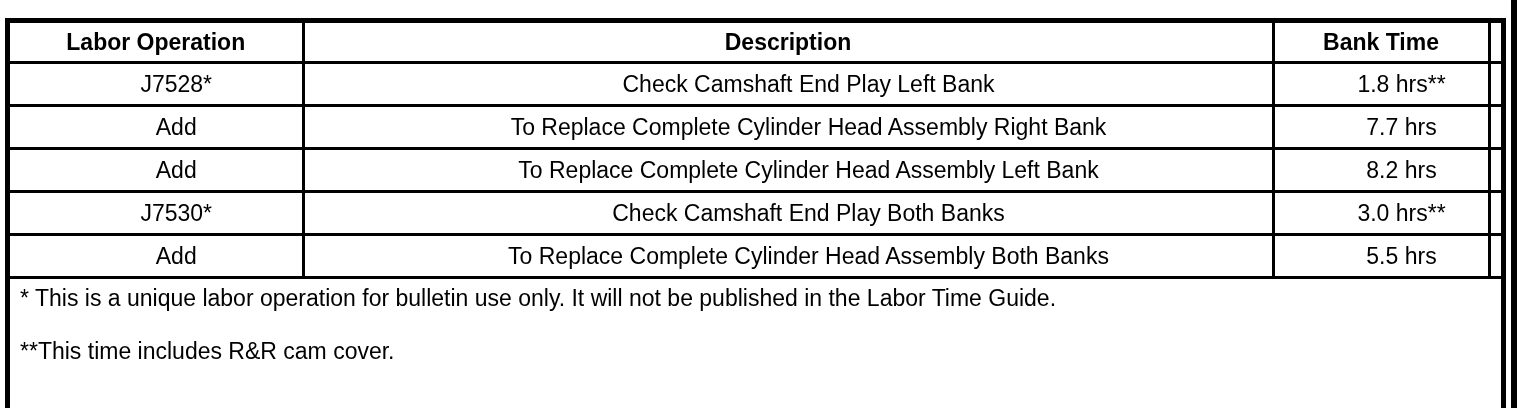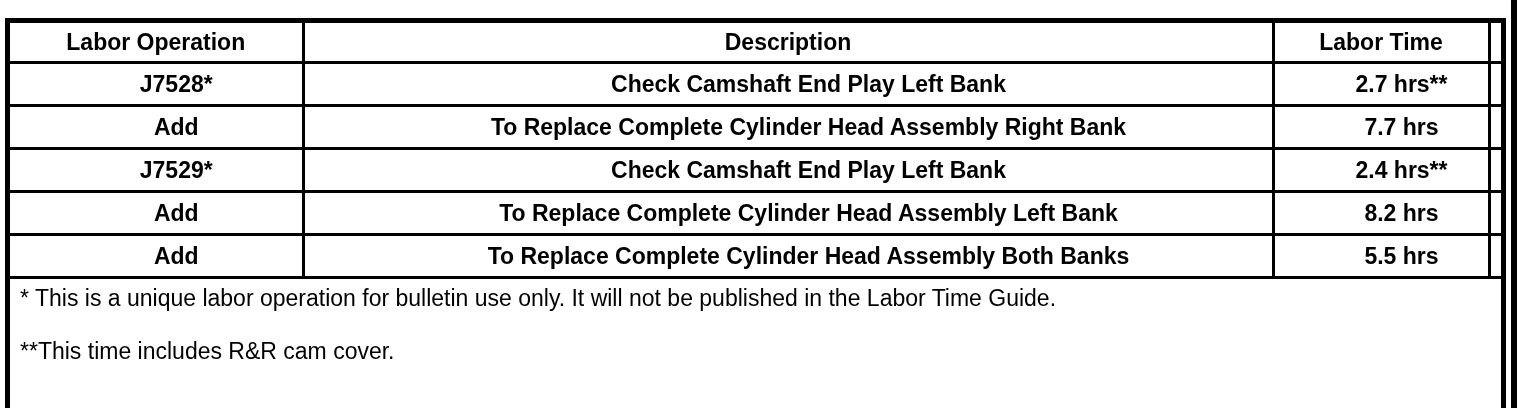--- a/index.html
+++ b/index.html
@@ -34,21 +34,21 @@
   .labor-table td {
     border: 3px solid #000000;
     padding: 0;
     text-align: center;
     vertical-align: middle;
     font-size: 23px;
     white-space: nowrap;
     overflow: hidden;
   }
   .labor-table th { height: 38px; font-weight: 700; }
-  .labor-table td { height: 40px; font-weight: 700; padding-left: 41px; }
+  .labor-table td { height: 40px; font-weight: 400; padding-left: 41px; }
   .col-op   { width: 293px; }
   .col-desc { width: 970px; }
   .col-time { width: 216px; }
   .col-gap  { width: 12px;  }
   .notes {
     flex: 1 1 auto;
     border-top: 3px solid #000000;
     padding: 6px 12px 0 10px;
     font-size: 23px;
   }
@@ -74,47 +74,47 @@
       <colgroup>
         <col class="col-op">
         <col class="col-desc">
         <col class="col-time">
         <col class="col-gap">
       </colgroup>
       <thead>
         <tr>
           <th>Labor Operation</th>
           <th>Description</th>
-          <th>Labor Time</th>
+          <th>Bank Time</th>
           <th></th>
         </tr>
       </thead>
       <tbody>
           <tr>
         <td>J7528*</td>
         <td>Check Camshaft End Play Left Bank</td>
-        <td>2.7 hrs**</td>
+        <td>1.8 hrs**</td>
         <td></td>
       </tr>
           <tr>
         <td>Add</td>
         <td>To Replace Complete Cylinder Head Assembly Right Bank</td>
         <td>7.7 hrs</td>
         <td></td>
       </tr>
           <tr>
-        <td>J7529*</td>
-        <td>Check Camshaft End Play Left Bank</td>
-        <td>2.4 hrs**</td>
+        <td>Add</td>
+        <td>To Replace Complete Cylinder Head Assembly Left Bank</td>
+        <td>8.2 hrs</td>
         <td></td>
       </tr>
           <tr>
-        <td>Add</td>
-        <td>To Replace Complete Cylinder Head Assembly Left Bank</td>
-        <td>8.2 hrs</td>
+        <td>J7530*</td>
+        <td>Check Camshaft End Play Both Banks</td>
+        <td>3.0 hrs**</td>
         <td></td>
       </tr>
           <tr>
         <td>Add</td>
         <td>To Replace Complete Cylinder Head Assembly Both Banks</td>
         <td>5.5 hrs</td>
         <td></td>
       </tr>
         </tbody>
     </table>

